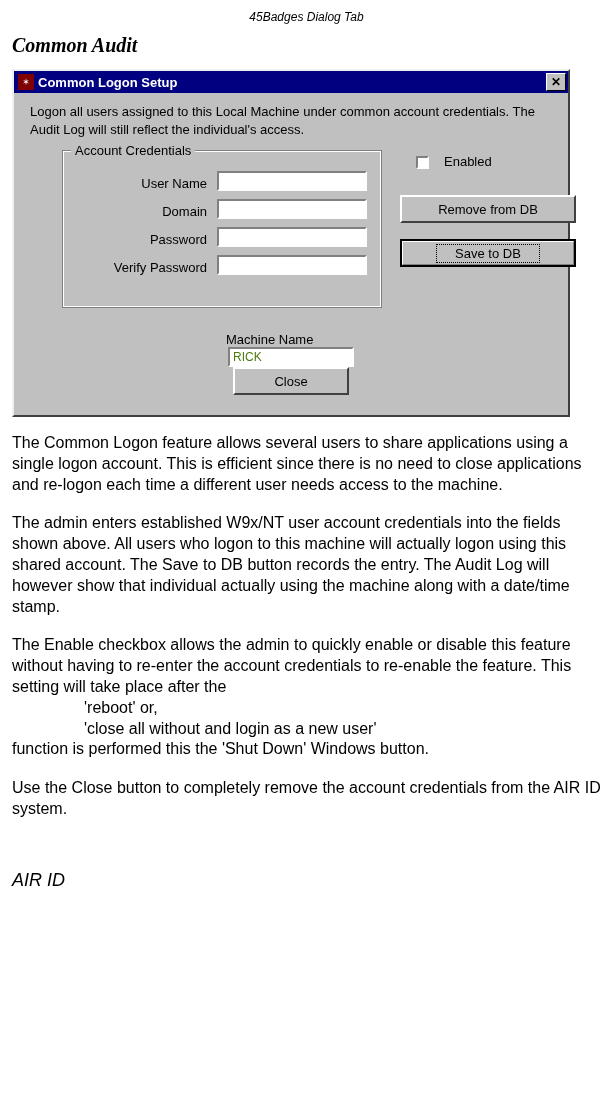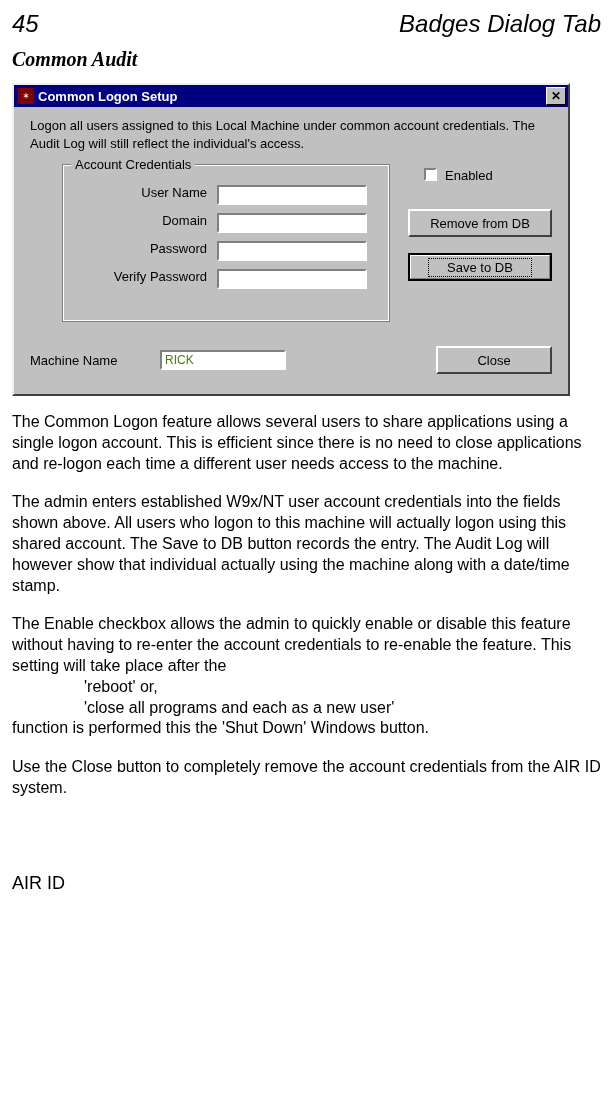--- a/index.html
+++ b/index.html
@@ -6,23 +6,23 @@
       font-family: Arial, Helvetica, sans-serif;
       font-size: 16px;
       margin: 0;
       padding: 10px 12px;
       width: 589px;
       color: #000;
       background: #fff;
     }
     .header {
       display: flex;
-      justify-content: space-between;
+      justify-content: center;
       font-style: italic;
-      font-size: 24px;
+      font-size: 12px;
       margin-bottom: 10px;
     }
     .section-title {
       font-style: italic;
       font-weight: bold;
       font-size: 20px;
       font-family: 'Times New Roman', serif;
       margin: 6px 0 12px 0;
     }
     .dialog {
@@ -96,21 +96,21 @@
     .legend {
       position: absolute;
       top: -8px;
       left: 8px;
       background: #c0c0c0;
       padding: 0 4px;
       font-size: 13px;
     }
     .field-row {
       display: flex;
-      align-items: flex-start;
+      align-items: flex-end;
       margin-bottom: 8px;
     }
     .field-label {
       width: 130px;
       text-align: right;
       padding-right: 10px;
       font-size: 13px;
     }
     .field-input {
       width: 150px;
@@ -126,23 +126,24 @@
       color: #808080;
     }
     .right-col {
       flex: 1;
       display: flex;
       flex-direction: column;
       padding-top: 4px;
     }
     .checkbox-row {
       display: flex;
-      align-items: flex-start;
+      align-items: flex-end;
       margin-bottom: 26px;
       margin-left: 16px;
+      gap: 7px;
     }
     .checkbox {
       width: 13px;
       height: 13px;
       background: #fff;
       border-top: 2px solid #808080;
       border-left: 2px solid #808080;
       border-right: 2px solid #fff;
       border-bottom: 2px solid #fff;
       box-sizing: border-box;
@@ -154,21 +155,21 @@
       border-top: 2px solid #fff;
       border-left: 2px solid #fff;
       border-right: 2px solid #404040;
       border-bottom: 2px solid #404040;
       box-sizing: border-box;
       display: flex;
       align-items: center;
       justify-content: center;
       font-size: 13px;
       margin-bottom: 16px;
-      width: 144px;
+      width: 176px;
     }
     .win-button.default {
       border: 2px solid #000;
       outline: none;
       position: relative;
     }
     .win-button.default::before {
       content: '';
       position: absolute;
       inset: 0;
@@ -180,20 +181,21 @@
     .win-button.default .btn-label {
       border: 1px dotted #000;
       padding: 1px 18px;
       position: relative;
       z-index: 1;
     }
     .bottom-row {
       display: flex;
       align-items: center;
       padding: 14px 16px 20px 16px;
+      flex-direction: column;
     }
     .bottom-label {
       width: 130px;
       font-size: 13px;
     }
     .bottom-input {
       width: 126px;
       height: 20px;
       background: #fff;
       border-top: 2px solid #808080;
@@ -225,22 +227,23 @@
       font-size: 13px;
     }
     .body-text {
       margin: 0 0 18px 0;
       line-height: 1.3;
     }
     .indent {
       padding-left: 72px;
     }
     .footer {
+      font-style: italic;
       font-size: 18px;
-      margin-top: 74px;
+      margin-top: 50px;
     }
   </style>
 </head>
 <body>
 
 <div class="header">
   <span>45</span>
   <span>Badges Dialog Tab</span>
 </div>
 
@@ -294,18 +297,18 @@
       <span>Close</span>
     </div>
   </div>
 </div>
 
 <p class="body-text">The Common Logon feature allows several users to share applications using a single logon account.  This is efficient since there is no need to close applications and re-logon each time a different user needs access to the machine.</p>
 <p class="body-text">The admin enters established W9x/NT user account credentials into the fields shown above.  All users who logon to this machine will actually logon using this shared account.  The Save to DB button records the entry. The Audit Log will however show that individual actually using the machine along with a date/time stamp.</p>
 <div class="body-text">
   <div>The Enable checkbox allows the admin to quickly enable or disable this feature without having to re-enter the account credentials to re-enable the feature.  This setting will take place after the</div>
   <div class="indent">'reboot' or,</div>
-  <div class="indent">'close all programs and each as a new user'</div>
+  <div class="indent">'close all without and login as a new user'</div>
   <div>function is performed this the 'Shut Down' Windows button.</div>
 </div>
 <p class="body-text">Use the Close button to completely remove the account credentials from the AIR ID system.</p>
 
 <div class="footer">AIR ID</div>
 
 </body></html>

